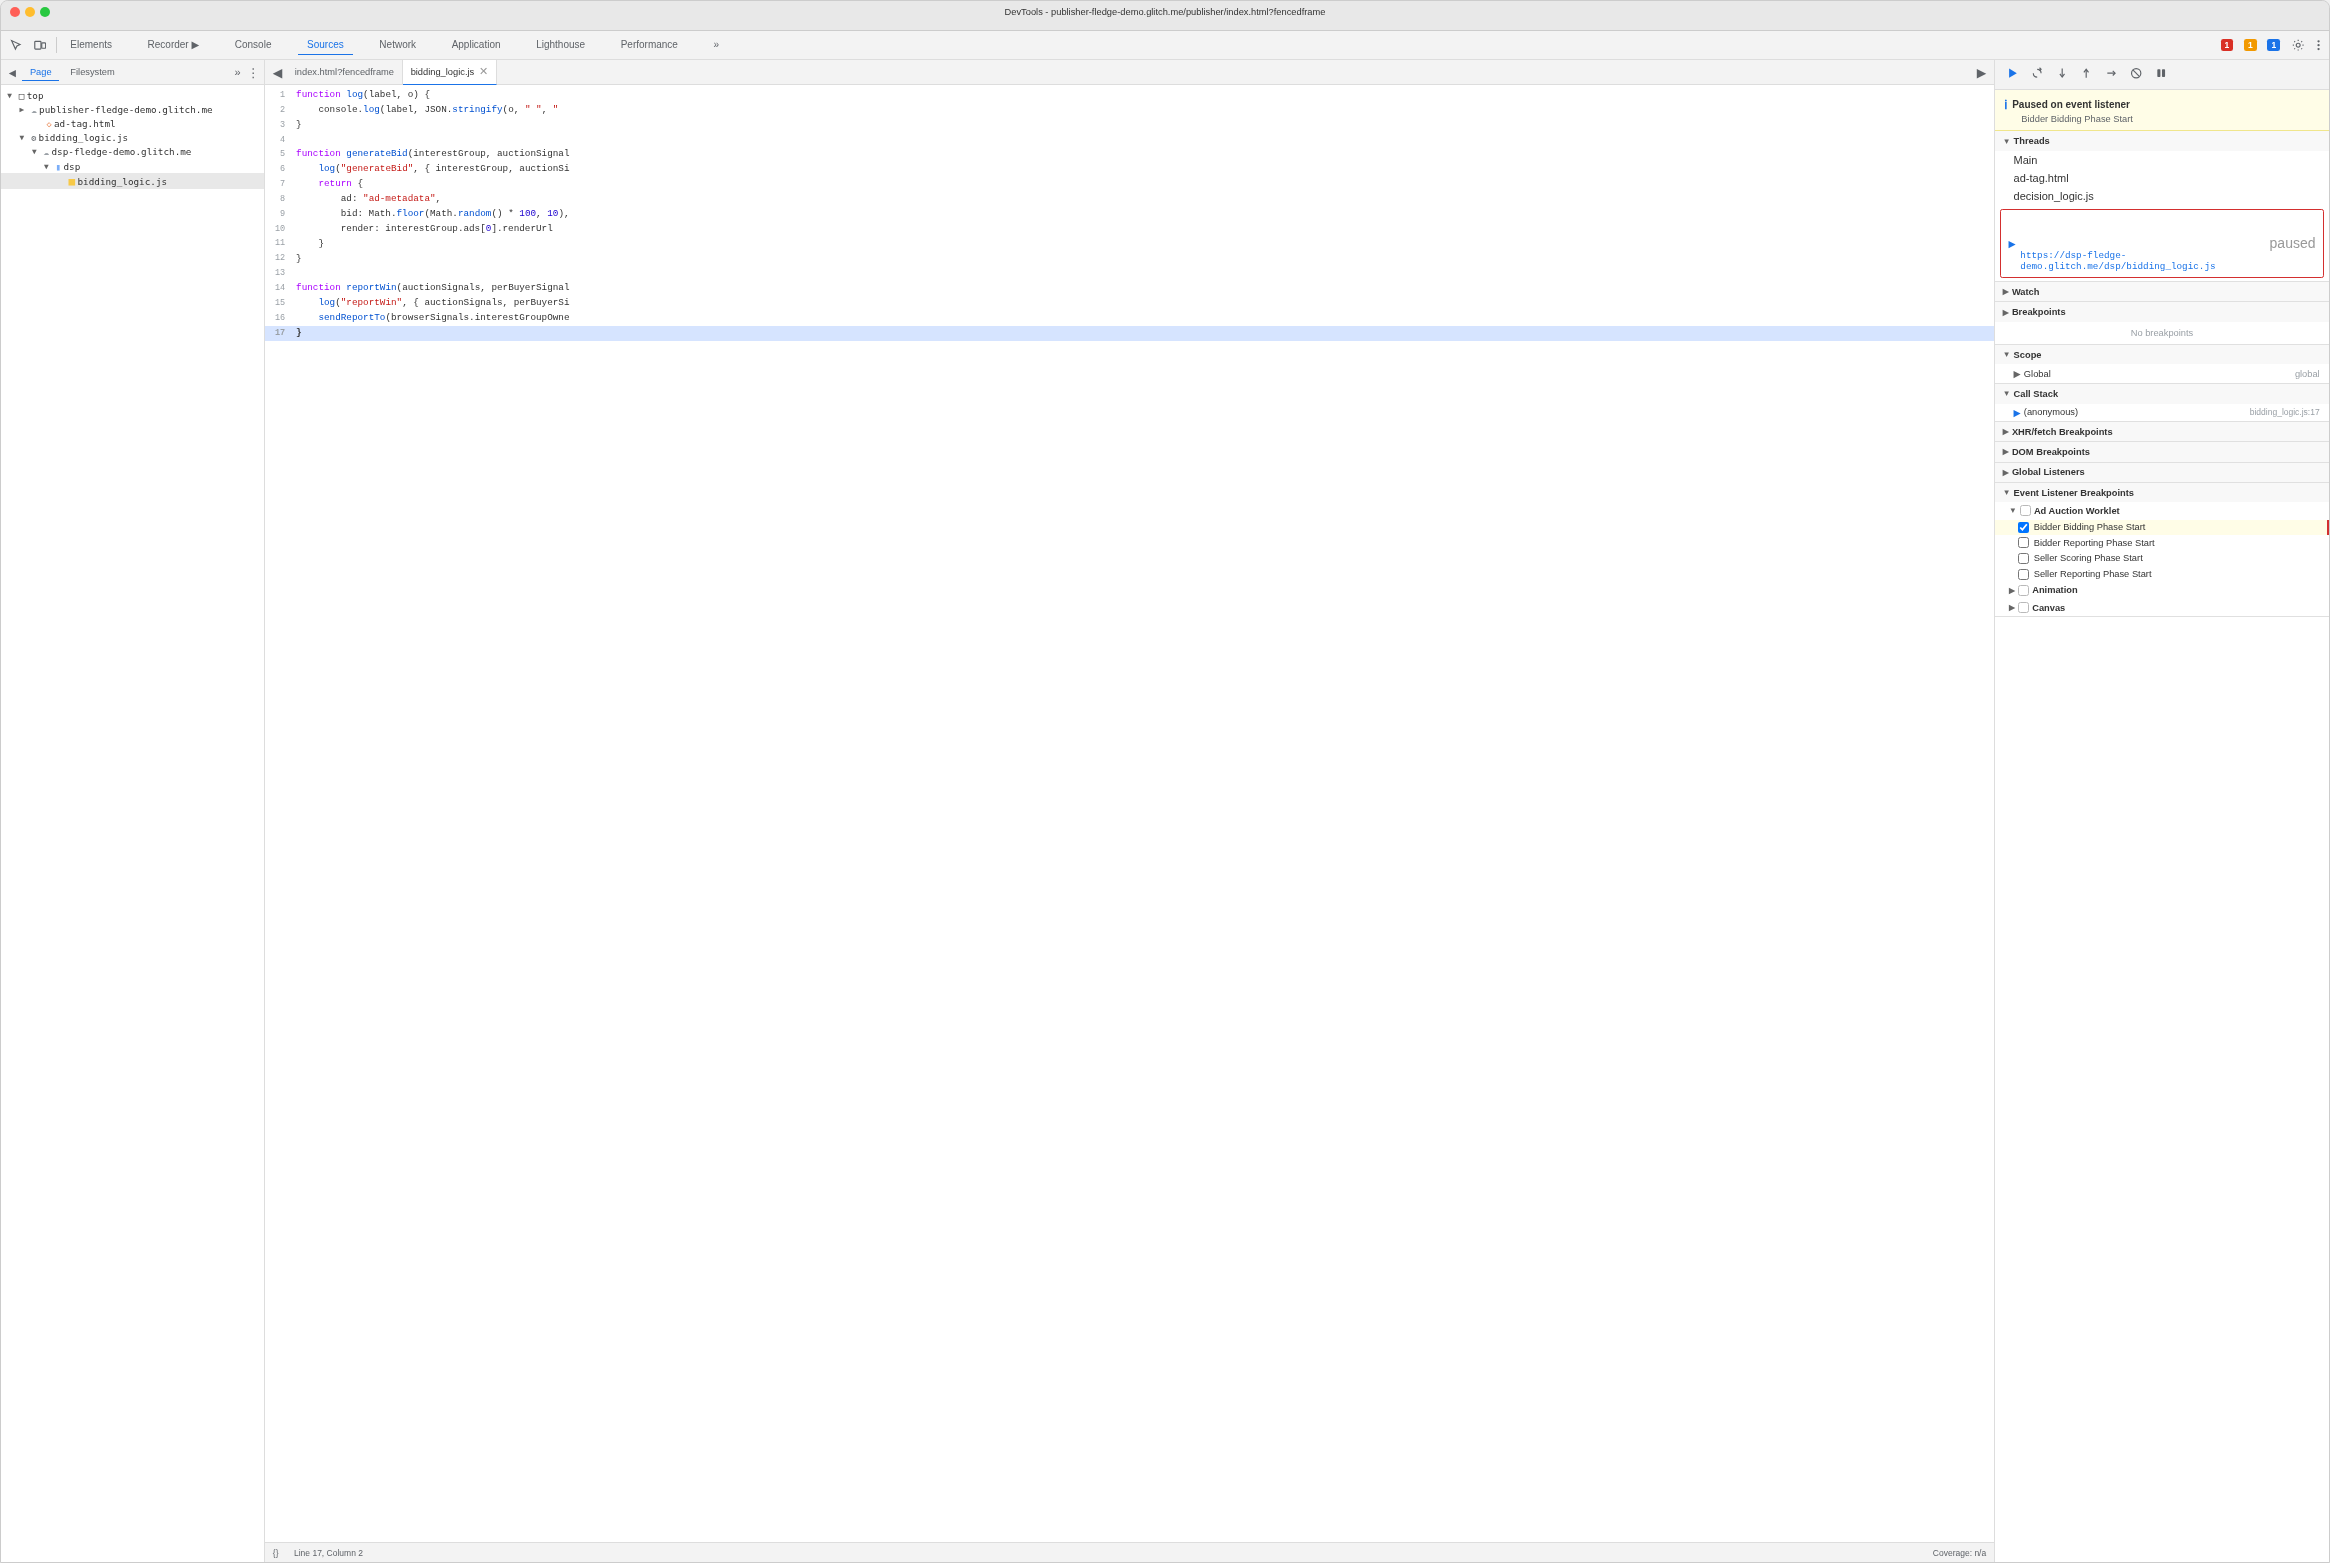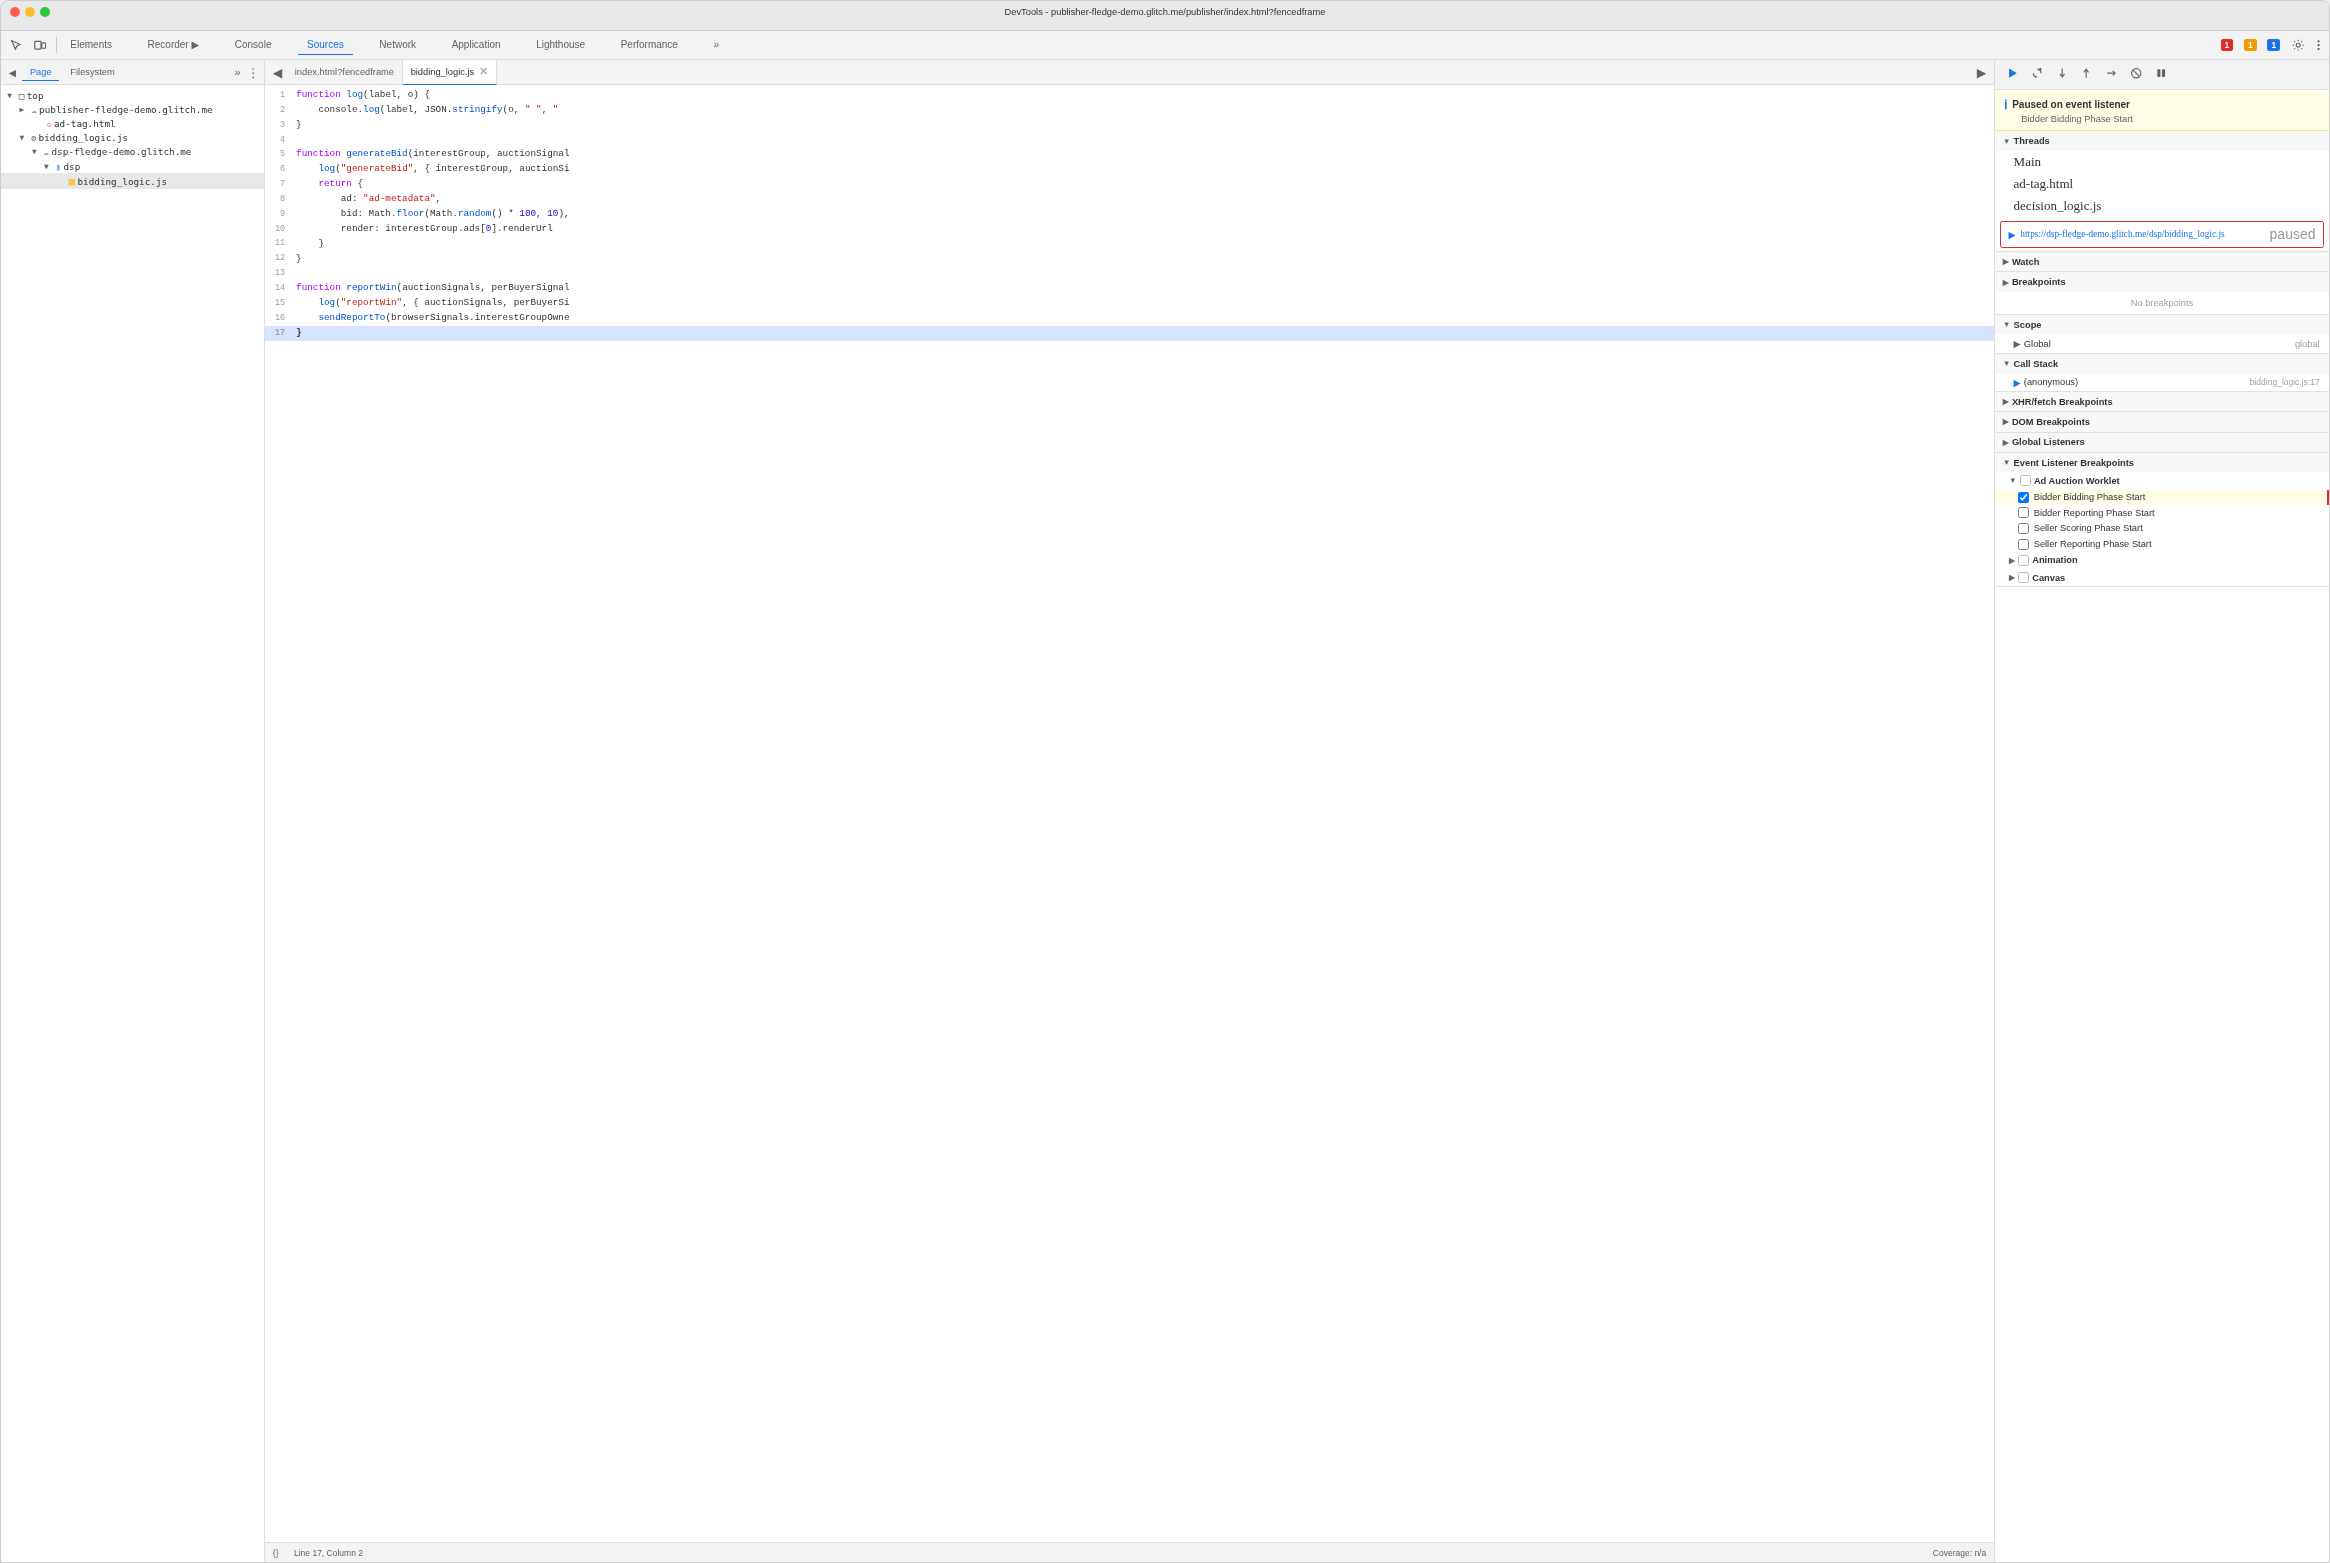--- a/index.html
+++ b/index.html
@@ -399,30 +399,30 @@
     }
 
     .section-arrow { color: #666; font-size: 7.8px; }
 
     .section-body {
       background: #fff;
     }
 
     .thread-item {
       padding: 3.1px 9.3px 3.1px 18.6px;
-      font-size: 13px;
-      cursor: pointer;
-      color: #333;
-      font-family: Liberation Serif, serif;
+      font-size: 11px;
+      cursor: pointer;
+      color: #333;
     }
 
     .thread-url {
       color: #1a73e8;
       font-size: 9.3px;
-      font-family: Liberation Serif, serif;
+      font-family: Liberation Mono, monospace;
+      margin-top: 36px;
     }
 
     .thread-paused {
       float: right;
       font-size: 14px;
       color: #999;
     }
 
     .no-breakpoints {
       padding: 6.2px 9.3px;

